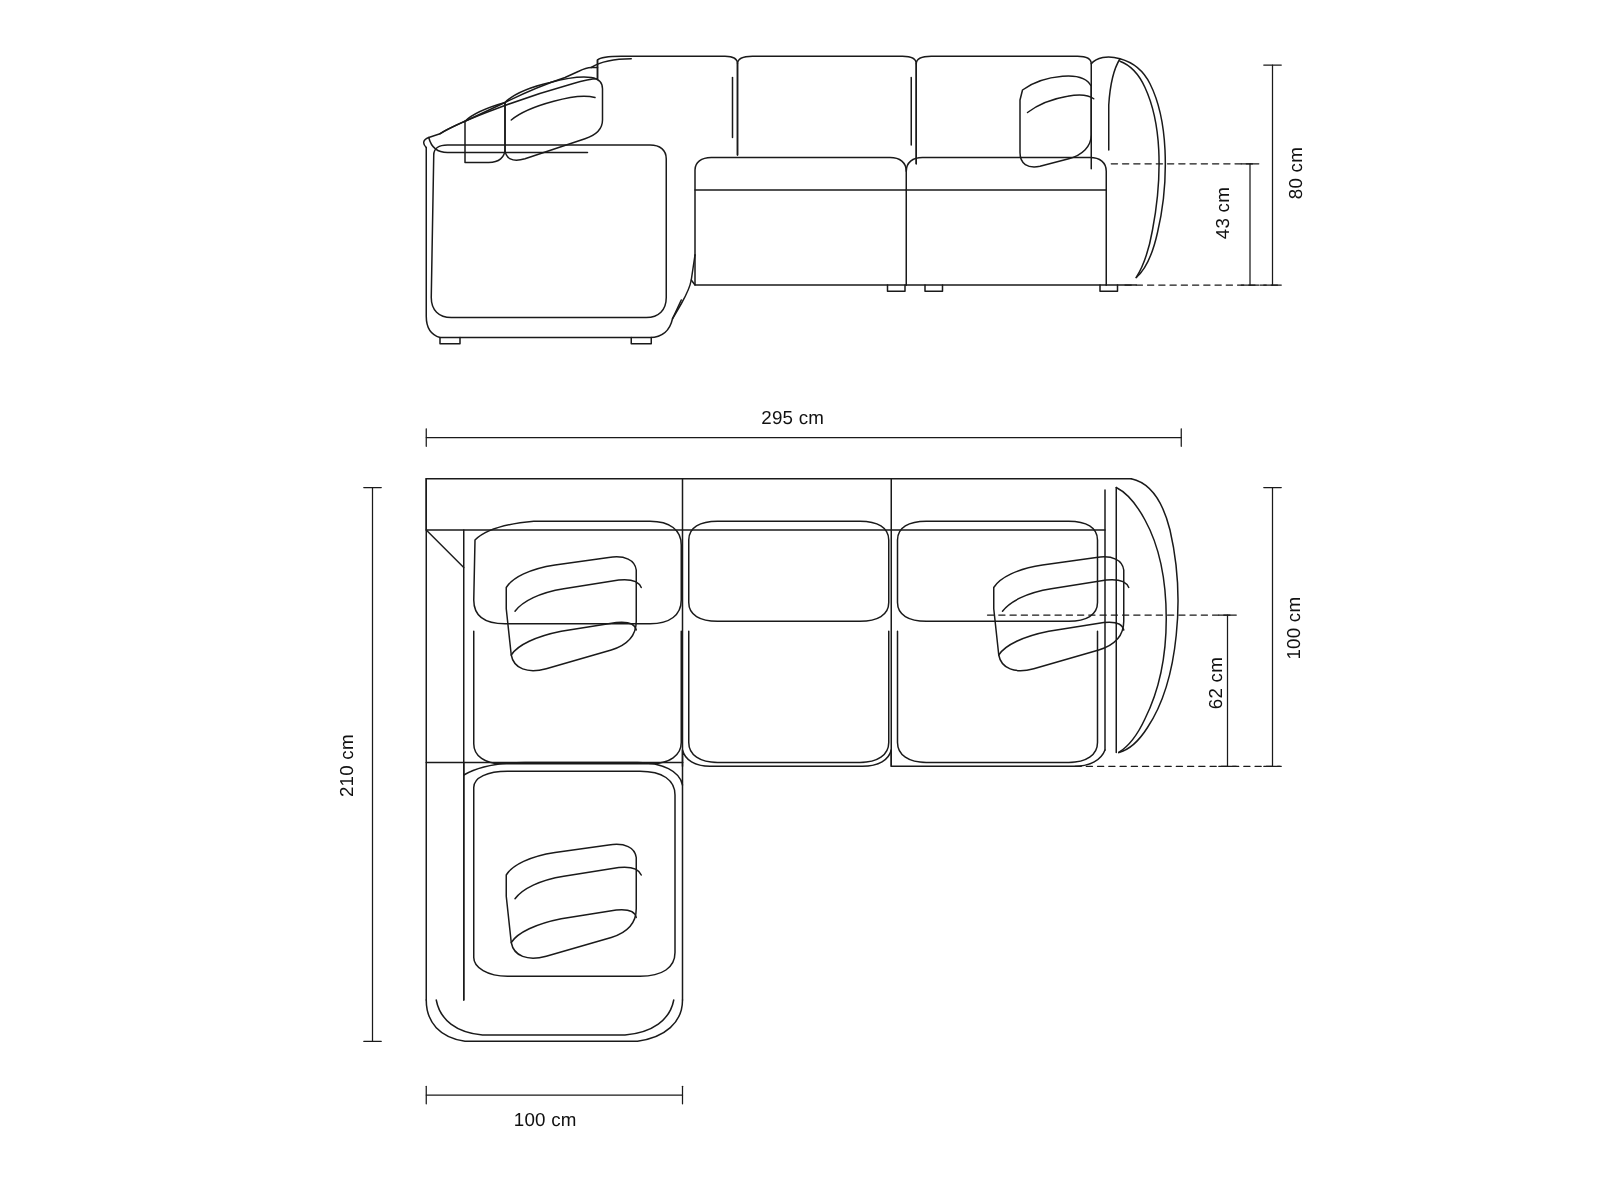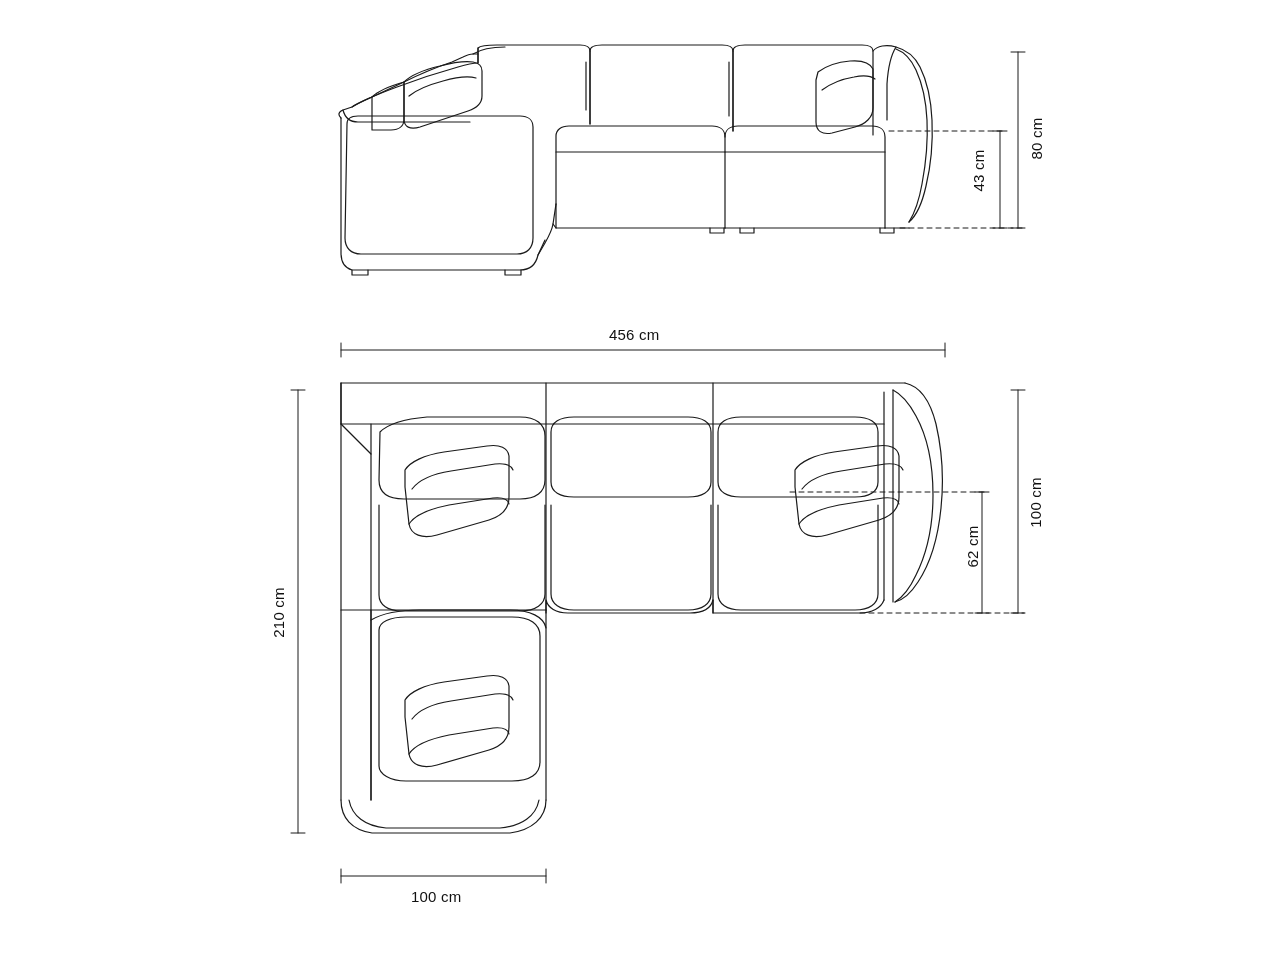--- a/index.html
+++ b/index.html
@@ -244,21 +244,21 @@
         <line x1="546" y1="869" x2="546" y2="883"></line>
       </g>
 
     </g>
   </svg>
 
   <div class="dim-label rot" style="left:1016px; top:130px;">80 cm</div>
 
   <div class="dim-label rot" style="left:958px; top:162px;">43 cm</div>
 
-  <div class="dim-label" style="left:609px; top:326px;">456 cm</div>
+  <div class="dim-label" style="left:609px; top:326px;">295 cm</div>
 
   <div class="dim-label rot" style="left:253px; top:604px;">210 cm</div>
 
   <div class="dim-label rot" style="left:1010px; top:494px;">100 cm</div>
 
   <div class="dim-label rot" style="left:952px; top:538px;">62 cm</div>
 
   <div class="dim-label" style="left:411px; top:888px;">100 cm</div>
 
 </div>

